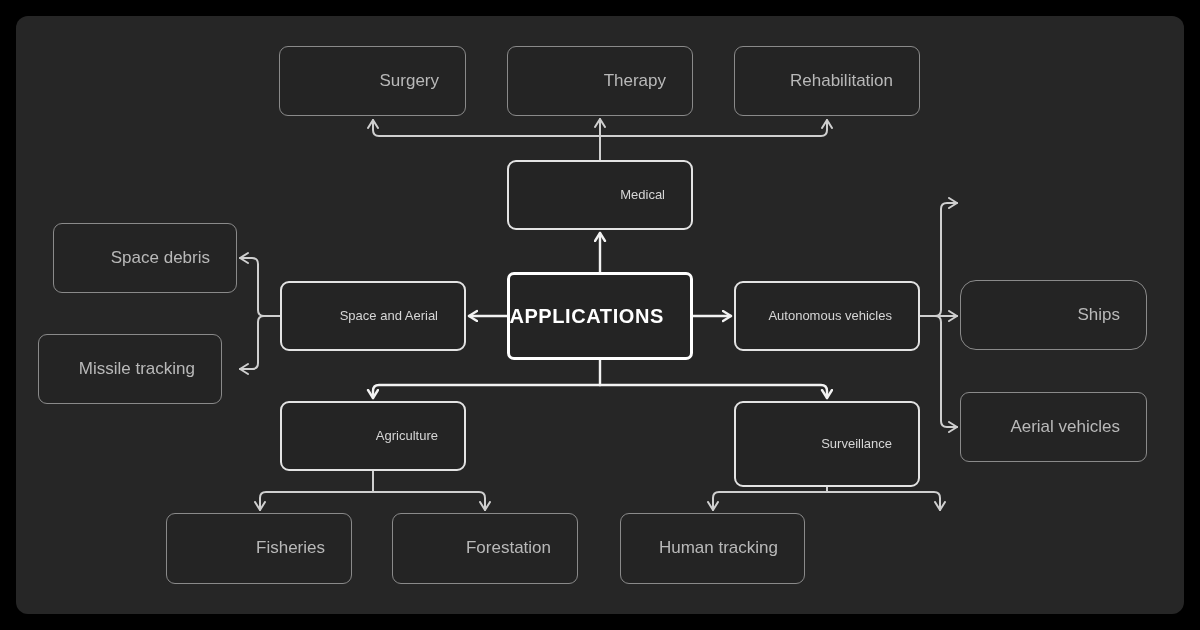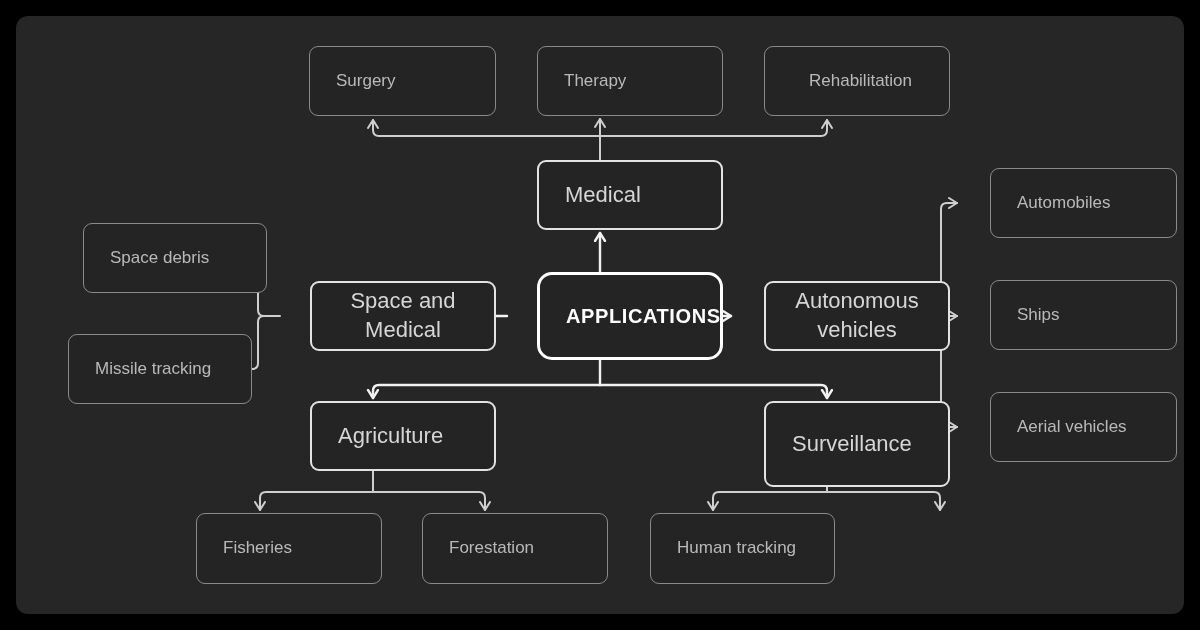--- a/index.html
+++ b/index.html
@@ -19,45 +19,44 @@
     border-radius: 12px;
   }
   .edges { position: absolute; left: 0; top: 0; }
   .ep { stroke: var(--connector-primary, #f2f2f2); stroke-width: 2.4; fill: none; stroke-linecap: round; }
   .es { stroke: var(--connector-secondary, #cfcfcf); stroke-width: 2; fill: none; stroke-linecap: round; }
   .node {
     position: absolute;
     box-sizing: border-box;
     display: flex;
     align-items: center;
-    justify-content: flex-start;
+    justify-content: flex-end;
     text-align: center;
     border-radius: 9px;
     background: var(--node-fill, #242424);
     padding: 0 26px;
     line-height: 1.3;
-    margin-left: 30px;
   }
   .leaf {
     border: 1px solid var(--leaf-border, #8a8a8a);
     color: var(--leaf-text, #b9b9b9);
     font-size: 17px;
   }
   .hub {
     border: 2px solid var(--hub-border, #e3e3e3);
     color: var(--hub-text, #d6d6d6);
-    font-size: 22px;
+    font-size: 13px;
   }
   .root {
     border: 3px solid var(--root-border, #ffffff);
     color: var(--root-text, #ffffff);
     font-size: 20px;
     font-weight: bold;
     letter-spacing: 0.6px;
-    border-radius: 15px;
+    border-radius: 7px;
   }
 </style>
 </head>
 <body>
 
 <div class="canvas">
   <div class="panel"></div>
 
   <svg class="edges" width="1200" height="630" viewBox="0 0 1200 630">
     <defs>
@@ -114,33 +113,30 @@
   </div>
 
   <div class="node leaf" style="left:53px; top:223px; width:184px; height:70px;">
     <span>Space debris</span>
   </div>
   <div class="node leaf" style="left:38px; top:334px; width:184px; height:70px;">
     <span>Missile tracking</span>
   </div>
 
   <div class="node hub" style="left:280px; top:281px; width:186px; height:70px;">
-    <span>Space and Medical</span>
+    <span>Space and Aerial</span>
   </div>
   <div class="node root" style="left:507px; top:272px; width:186px; height:88px;">
     <span>APPLICATIONS</span>
   </div>
   <div class="node hub" style="left:734px; top:281px; width:186px; height:70px;">
     <span>Autonomous vehicles</span>
   </div>
 
-  <div class="node leaf" style="left:960px; top:168px; width:187px; height:70px;">
-    <span>Automobiles</span>
-  </div>
-  <div class="node leaf" style="left:960px; top:280px; width:187px; height:70px;">
+  <div class="node leaf" style="left:960px; top:280px; width:187px; height:70px;border-radius:16px;">
     <span>Ships</span>
   </div>
   <div class="node leaf" style="left:960px; top:392px; width:187px; height:70px;">
     <span>Aerial vehicles</span>
   </div>
 
   <div class="node hub" style="left:280px; top:401px; width:186px; height:70px;">
     <span>Agriculture</span>
   </div>
   <div class="node hub" style="left:734px; top:401px; width:186px; height:86px;">

